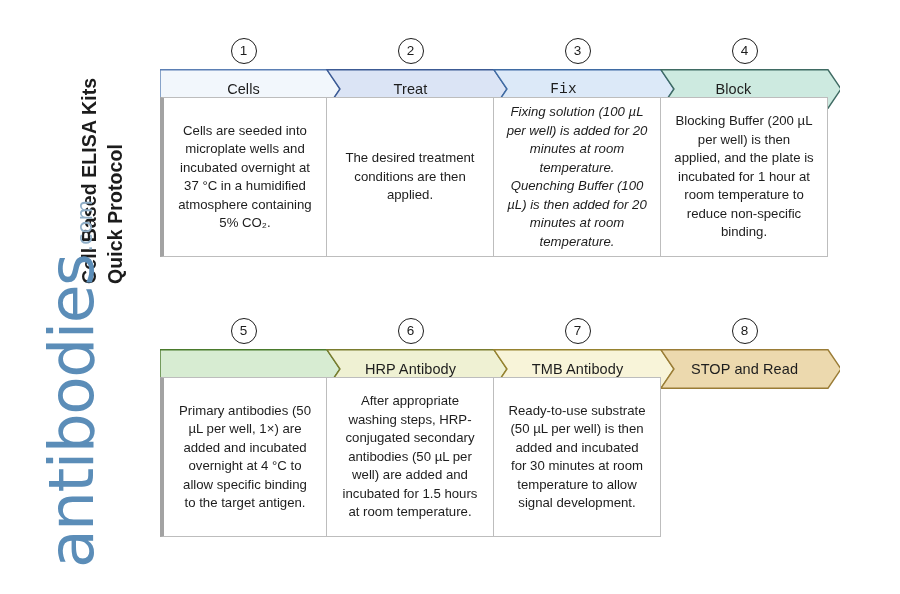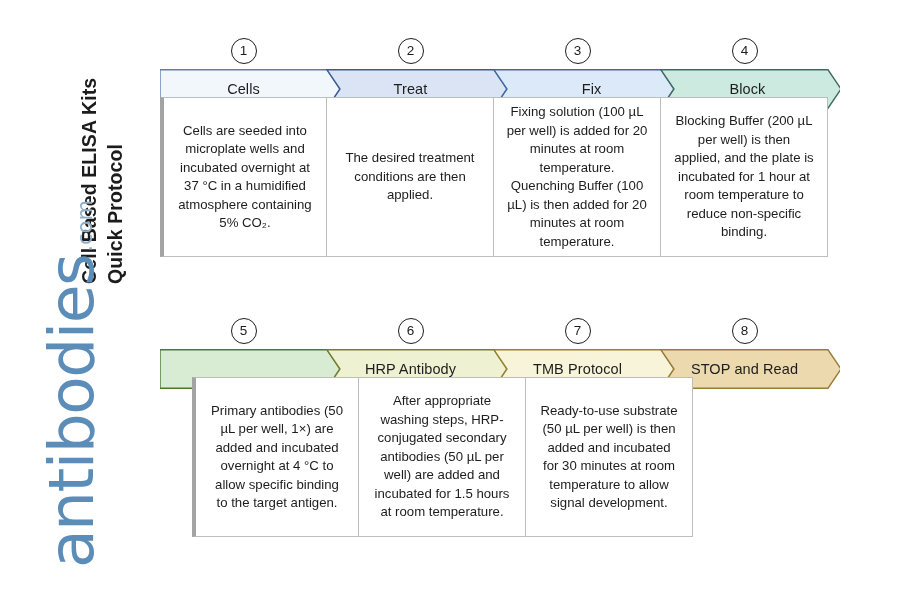--- a/index.html
+++ b/index.html
@@ -165,31 +165,31 @@
     </div>
   <div class="banner">
       <svg width="680" height="40" viewBox="0 0 680 40" style="position: absolute; left: 0px; top: 0px;">
         <path d="M 0 0.8 L 167 0.8 L 180 20 L 167 39.2 L 0 39.2 Z" fill="#f2f7fc" stroke="#5b7fb4" stroke-width="1.4" stroke-linejoin="miter"></path>
         <path d="M 167 0.8 L 334 0.8 L 347 20 L 334 39.2 L 167 39.2 L 180 20 Z" fill="#dbe4f5" stroke="#3c5a94" stroke-width="1.4" stroke-linejoin="miter"></path>
         <path d="M 334 0.8 L 501 0.8 L 514 20 L 501 39.2 L 334 39.2 L 347 20 Z" fill="#dce9f8" stroke="#3f6ba3" stroke-width="1.4" stroke-linejoin="miter"></path>
         <path d="M 501 0.8 L 668 0.8 L 681 20 L 668 39.2 L 501 39.2 L 514 20 Z" fill="#cdeae0" stroke="#3f6b63" stroke-width="1.4" stroke-linejoin="miter"></path>
       </svg>
       <div class="seg seg-label" style="left: 0px; width: 167px;">Cells</div>
       <div class="seg seg-label" style="left: 167px; width: 167px;">Treat</div>
-      <div class="seg seg-label" style="left: 348px; width: 167px;">Fix</div>
-      <div class="seg seg-label" style="left: 504px; width: 167px;">Block</div>
+      <div class="seg seg-label" style="left: 320px; width: 167px; font-family: Liberation Mono, monospace;">Fix</div>
+      <div class="seg seg-label" style="left: 490px; width: 167px;">Block</div>
     </div>
   <div class="bodies">
       <div class="body-box" style="width: 167px;">
         <div class="body-text">Cells are seeded into microplate wells and incubated overnight at 37 °C in a humidified atmosphere containing 5% CO₂.</div>
       </div>
       <div class="body-box" style="width: 167px;">
         <div class="body-text">The desired treatment conditions are then applied.</div>
       </div>
-      <div class="body-box" style="width: 167px;">
+      <div class="body-box" style="width: 167px; font-style: italic;">
         <div class="body-text">Fixing solution (100 µL per well) is added for 20 minutes at room temperature. Quenching Buffer (100 µL) is then added for 20 minutes at room temperature.</div>
       </div>
       <div class="body-box" style="width: 167px;">
         <div class="body-text">Blocking Buffer (200 µL per well) is then applied, and the plate is incubated for 1 hour at room temperature to reduce non-specific binding.</div>
       </div>
     </div>
 </div>
 
 <div class="flow-row" id="flow-row-2">
   <div class="badges">
@@ -199,25 +199,25 @@
       <div class="badge" style="left: 571.5px;">8</div>
     </div>
   <div class="banner">
       <svg width="680" height="40" viewBox="0 0 680 40" style="position: absolute; left: 0px; top: 0px;">
         <path d="M 0 0.8 L 167 0.8 L 180 20 L 167 39.2 L 0 39.2 Z" fill="#d7ecd2" stroke="#4a7a2c" stroke-width="1.4" stroke-linejoin="miter"></path>
         <path d="M 167 0.8 L 334 0.8 L 347 20 L 334 39.2 L 167 39.2 L 180 20 Z" fill="#eff1d3" stroke="#7a7c2e" stroke-width="1.4" stroke-linejoin="miter"></path>
         <path d="M 334 0.8 L 501 0.8 L 514 20 L 501 39.2 L 334 39.2 L 347 20 Z" fill="#f8f4d9" stroke="#96822f" stroke-width="1.4" stroke-linejoin="miter"></path>
         <path d="M 501 0.8 L 668 0.8 L 681 20 L 668 39.2 L 501 39.2 L 514 20 Z" fill="#ecd9ae" stroke="#9a7c36" stroke-width="1.4" stroke-linejoin="miter"></path>
       </svg>
       <div class="seg seg-label" style="left: 167px; width: 167px;">HRP Antibody</div>
-      <div class="seg seg-label" style="left: 334px; width: 167px;">TMB Protocol</div>
+      <div class="seg seg-label" style="left: 334px; width: 167px;">TMB Antibody</div>
       <div class="seg seg-label" style="left: 501px; width: 167px; text-align: center;">STOP and Read</div>
     </div>
   <div class="bodies">
-      <div class="body-box" style="width: 167px; margin-left: 32px;">
+      <div class="body-box" style="width: 167px;">
         <div class="body-text">Primary antibodies (50 µL per well, 1×) are added and incubated overnight at 4 °C to allow specific binding to the target antigen.</div>
       </div>
       <div class="body-box" style="width: 167px;">
         <div class="body-text">After appropriate washing steps, HRP-conjugated secondary antibodies (50 µL per well) are added and incubated for 1.5 hours at room temperature.</div>
       </div>
       <div class="body-box" style="width: 167px;">
         <div class="body-text">Ready-to-use substrate (50 µL per well) is then added and incubated for 30 minutes at room temperature to allow signal development.</div>
       </div>
     </div>
 </div>

